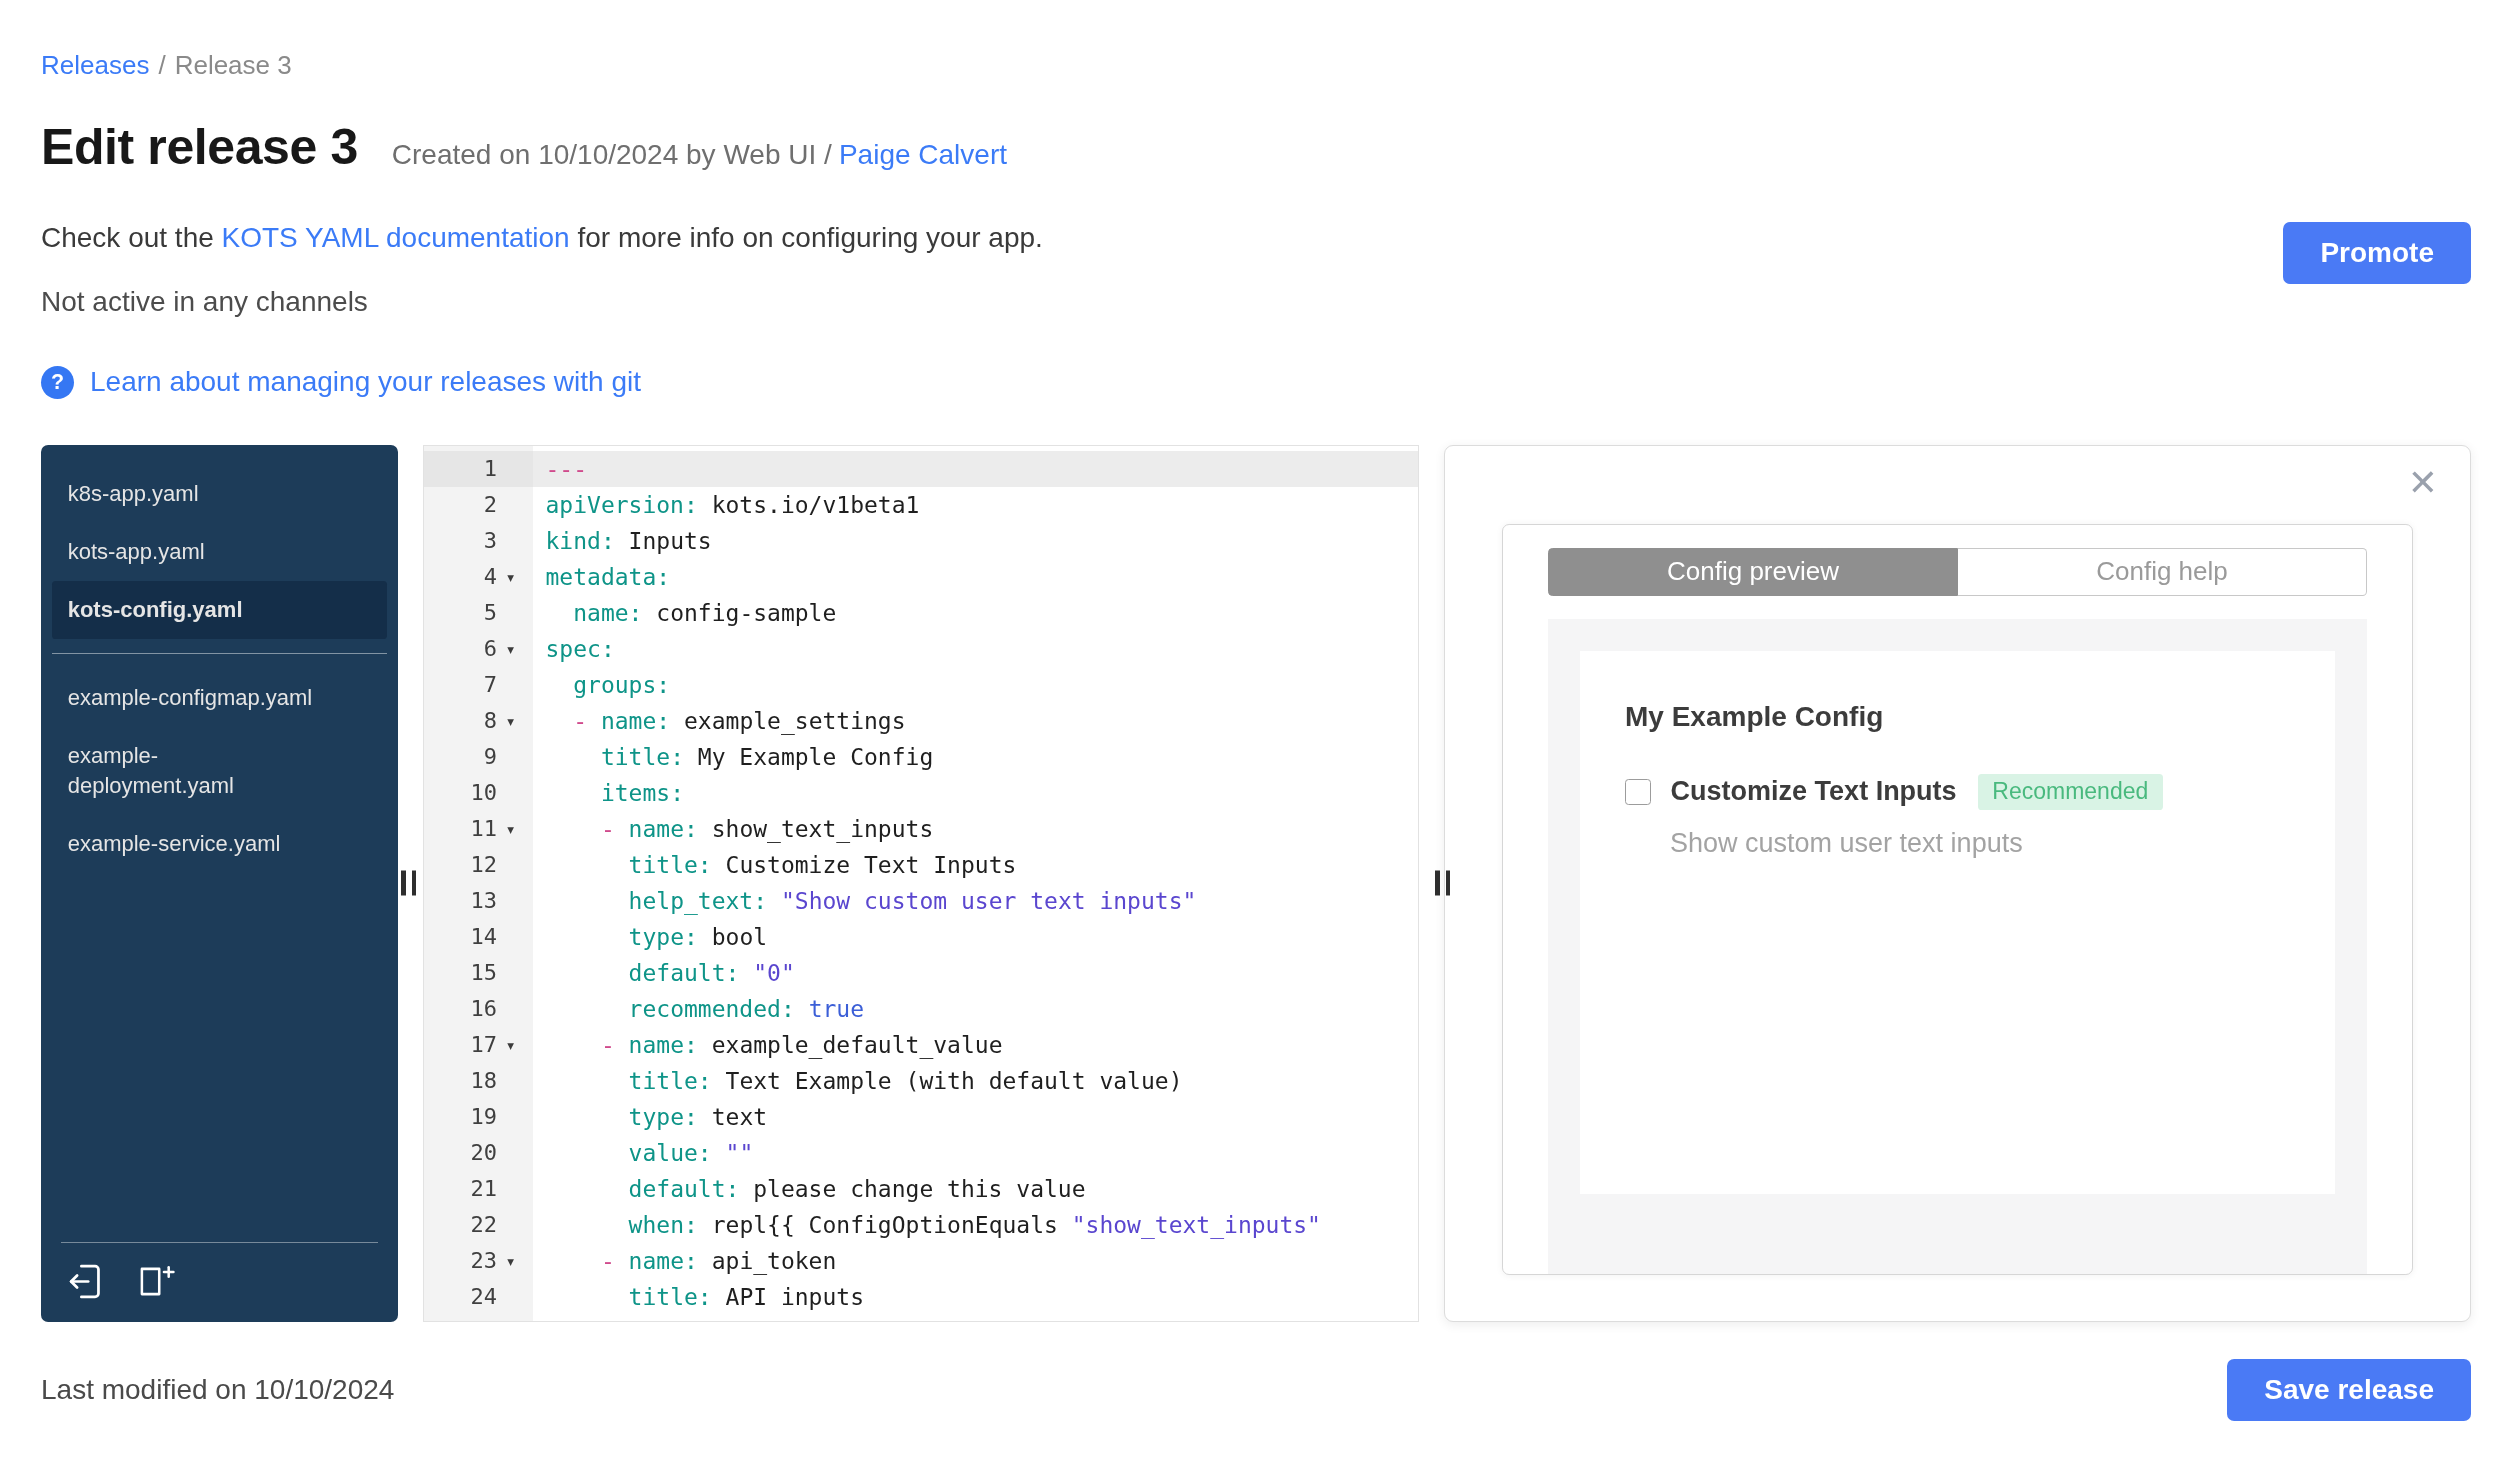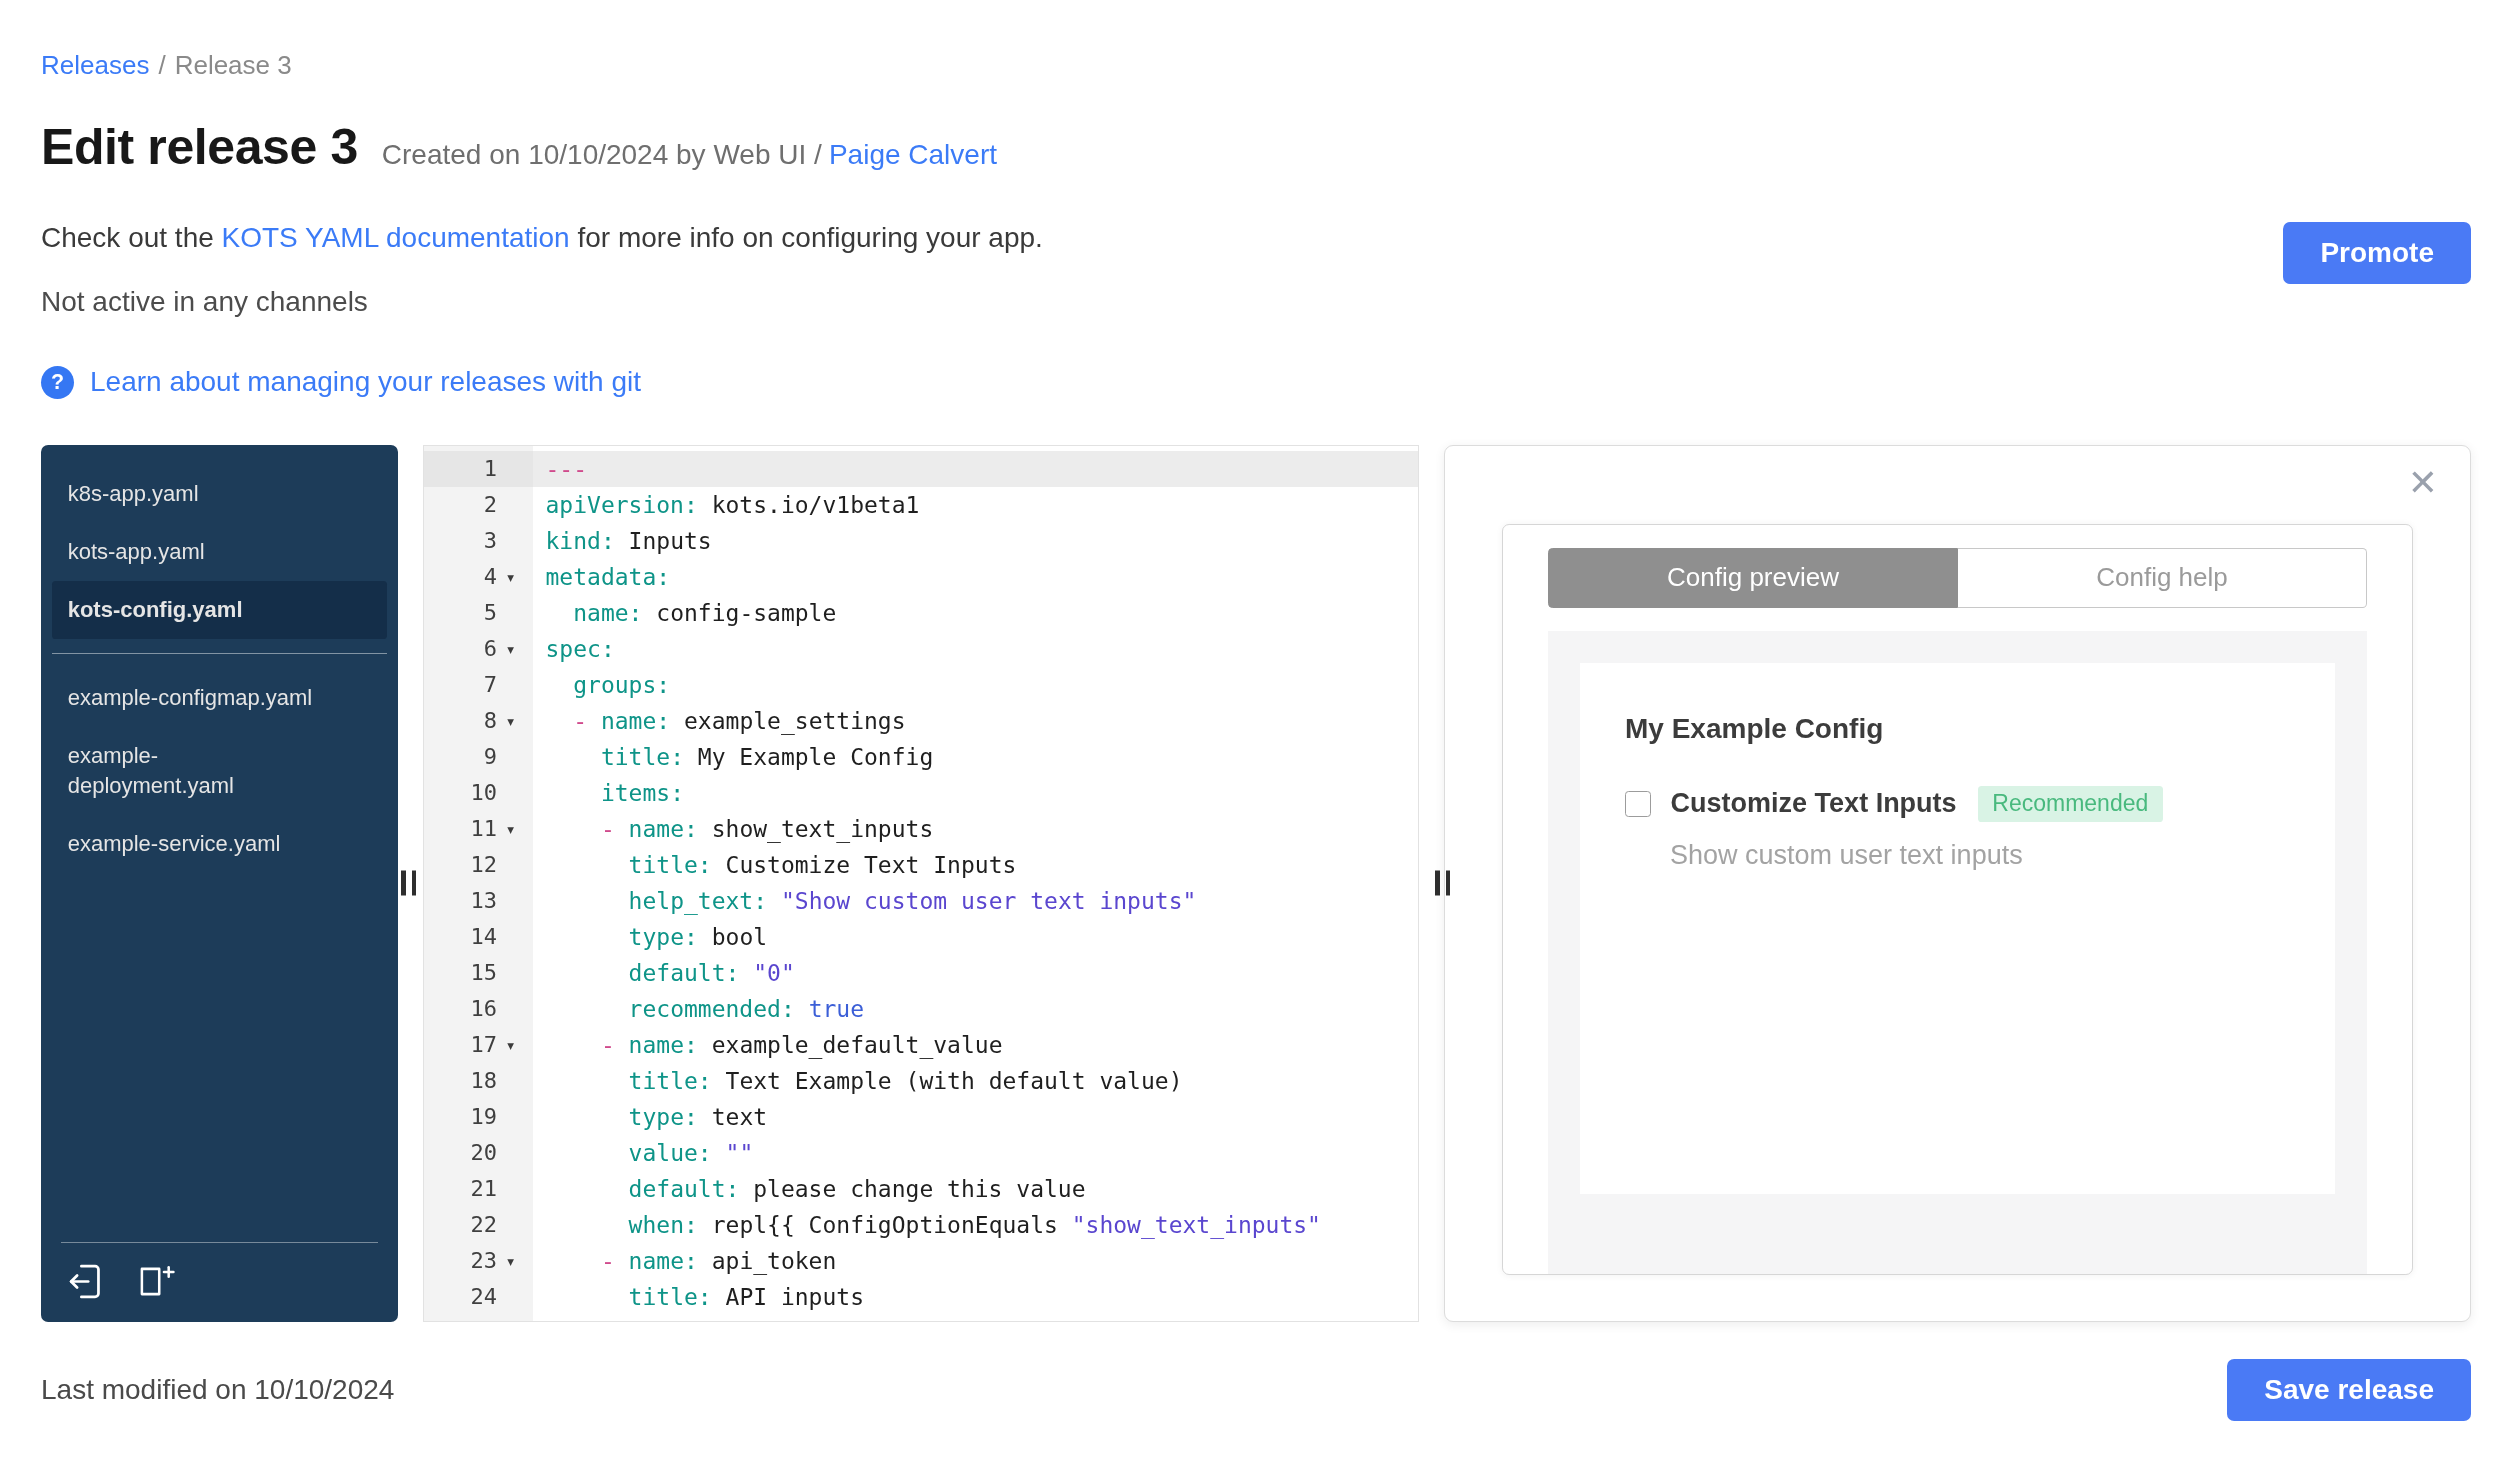--- a/index.html
+++ b/index.html
@@ -15,21 +15,21 @@
   }
   .page{ padding:39px 41px 0 41px; height:100%; }
   a{ color:var(--link); text-decoration:none; cursor:pointer; }
 
   
   .breadcrumb{ font-size:26px; margin-top:10.7px; }
   .breadcrumb .bc-sep, .breadcrumb .bc-cur{ color:#8a8a8a; }
   .breadcrumb .bc-sep{ margin:0 9px; }
 
   
-  .title-row{ display:flex; align-items:baseline; gap:24px; margin-top:37px; }
+  .title-row{ display:flex; align-items:baseline; gap:34px; margin-top:37px; }
   .title-row h1{ font-size:50px; font-weight:800; color:#181818; letter-spacing:-0.4px; }
   .created{ font-size:28px; color:#6f6f6f; }
   .created a{ margin-left:7.1px; }
 
   
   .doc-row{ margin-top:46px; display:flex; justify-content:space-between; align-items:flex-start; }
   .doc-line{ font-size:28px; color:#3a3a3a; }
   .channels{ margin-top:32px; font-size:28px; color:#4c4c4c; }
   .btn{
     background:var(--primary-button); color:#fff; border:none; border-radius:7.1px;
@@ -110,21 +110,21 @@
   .close{
     position:absolute; top:19.6px; right:32px; font-size:36px; color:#9aa1ad;
     cursor:pointer; line-height:1; font-weight:300;
   }
   .card{
     margin:78px 57px 46px; flex:1;
     border:0.9px solid #d6d6d6; border-radius:7.1px; background:#fff;
     box-shadow:0 0.9px 7.1px rgba(0,0,0,0.05);
     display:flex; flex-direction:column; padding:23px 45px 0; overflow:hidden;
   }
-  .tabs{ display:flex; height:60px; flex-shrink:0; }
+  .tabs{ display:flex; height:48px; flex-shrink:0; }
   .tab{
     flex:1; display:flex; align-items:center; justify-content:center;
     font-size:26px; border:0.9px solid #c8c8c8; background:#fff; color:#9a9a9a; cursor:pointer;
   }
   .tab:first-child{ border-radius:4.5px 0 0 4.5px; }
   .tab:last-child{ border-radius:0 4.5px 4.5px 0; border-left:none;text-align:right; }
   .tab.active{ background:#8f8f8f; border-color:#8f8f8f; color:#fff; }
   .grayarea{ margin-top:23px; background:#f5f5f6; flex:1; padding:32px 32px 80px; }
   .inner{ background:#fff; height:100%; padding:50px 45px; }
   .inner h3{ font-size:28px; font-weight:700; color:#3c3c3c; margin-bottom:41px; }

